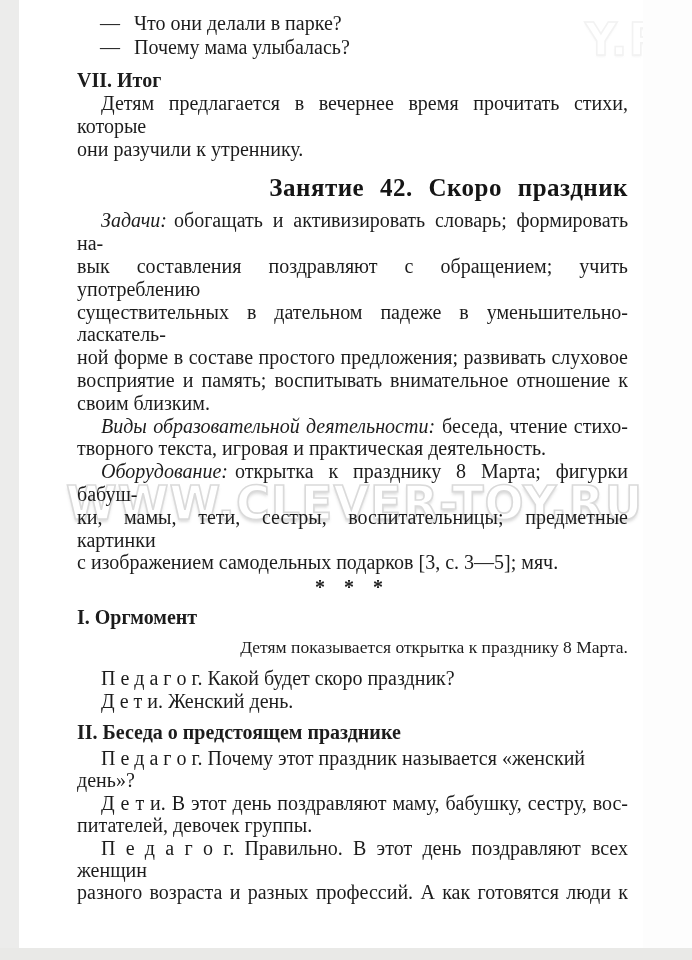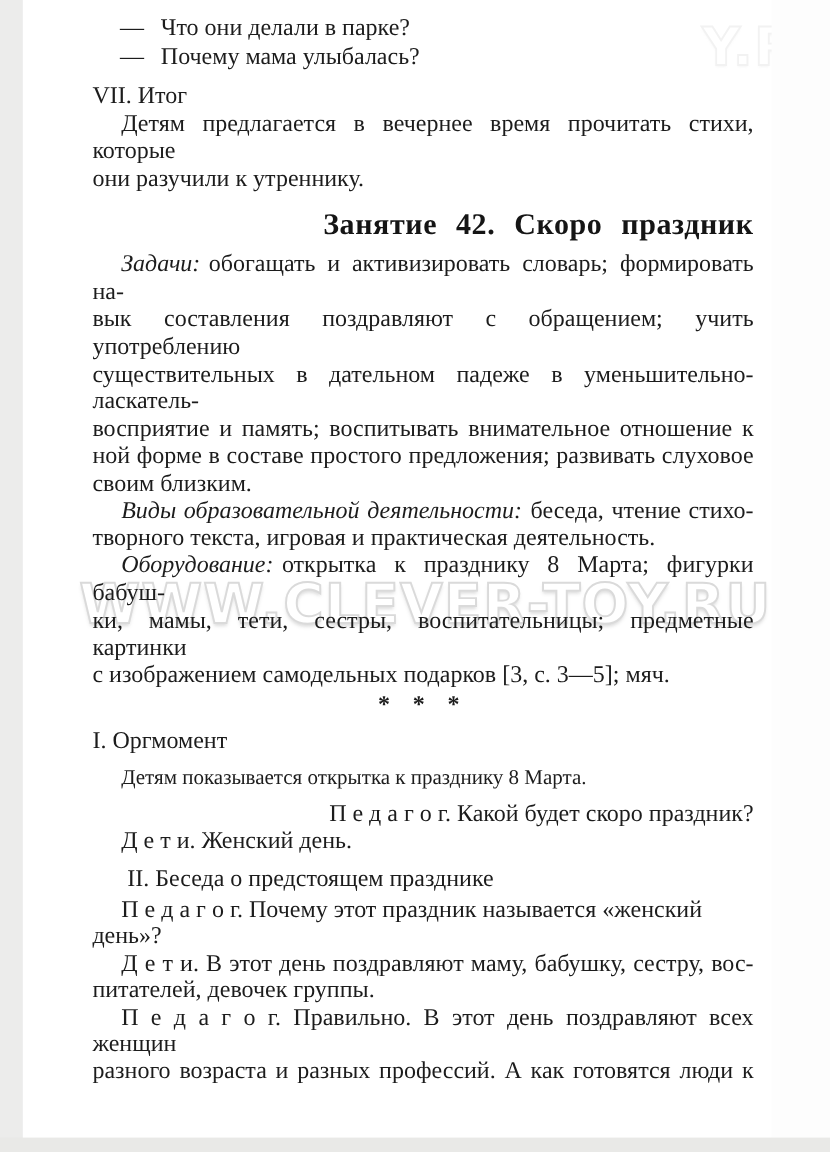--- a/index.html
+++ b/index.html
@@ -17,32 +17,32 @@
            text-shadow:0 2px 2px rgba(180,180,180,0.12);}
   .content{position:absolute;z-index:1;left:77px;top:11px;width:551px;}
   .line{font-size:20px;line-height:24.3px;}
   .lh23{line-height:22.8px;}
   .lh22{line-height:22.4px;}
   .indent{text-indent:24px;}
   .jfull{text-align:justify;text-align-last:justify;}
   .ital{font-style:italic;margin-right:0.35em;}
   .qlist{margin-left:23px;}
   .qline .dash{display:inline-block;width:20px;margin-right:14px;}
-  .heading{margin:0;font-size:20px;line-height:24px;font-weight:normal;}
+  .heading{margin:0;font-size:20px;line-height:24px;font-weight:bold;}
   .h-vii{margin-top:8px;}
   .h-org{margin-top:7px;}
-  .h-ii{margin-top:8px;margin-left:29px;}
+  .h-ii{margin-top:8px;}
   .para{margin-top:0;}
   .p-sum .line{line-height:23.3px;}
   .title{margin:11px 0 6px;font-size:25px;line-height:31px;font-weight:bold;text-align:right;
          word-spacing:9px;letter-spacing:0.5px;color:#151515;}
   .separator{margin-top:2px;font-size:20px;line-height:22px;text-align:center;letter-spacing:7px;font-weight:bold;}
   .stage{font-size:17.5px;line-height:19px;text-indent:24px;}
-  .stage1{margin-top:9px;}
-  .dlg1{margin-top:10px;text-align:right;}
+  .stage1{margin-top:9px;text-align:right;}
+  .dlg1{margin-top:10px;}
   .d1{margin-top:3px;}
 </style>
 </head>
 <body>
 
 <div class="page">
 
   <div class="watermark wm-main">WWW.CLEVER-TOY.RU</div>
   <div class="watermark wm-frag">Y.RU</div>
 
@@ -62,22 +62,22 @@
       <div class="line indent jfull">Детям предлагается в вечернее время прочитать стихи, которые</div>
       <div class="line">они разучили к утреннику.</div>
     </div>
 
     <h1 class="title">Занятие 42. Скоро праздник</h1>
 
     <div class="para">
       <div class="line lh23 indent jfull"><span class="ital">Задачи:</span><span>обогащать и активизировать словарь; формировать на-</span></div>
       <div class="line lh23 jfull">вык составления поздравляют с обращением; учить употреблению</div>
       <div class="line lh23 jfull">существительных в дательном падеже в уменьшительно-ласкатель-</div>
+      <div class="line lh23 jfull">ной форме в составе простого предложения; развивать слуховое</div>
       <div class="line lh23 jfull">восприятие и память; воспитывать внимательное отношение к</div>
-      <div class="line lh23 jfull">ной форме в составе простого предложения; развивать слуховое</div>
       <div class="line lh23">своим близким.</div>
     </div>
 
     <div class="para">
       <div class="line lh23 indent jfull"><span class="ital">Виды образовательной деятельности:</span><span>беседа, чтение стихо-</span></div>
       <div class="line lh23">творного текста, игровая и практическая деятельность.</div>
     </div>
 
     <div class="para">
       <div class="line lh23 indent jfull"><span class="ital">Оборудование:</span><span>открытка к празднику 8 Марта; фигурки бабуш-</span></div>

